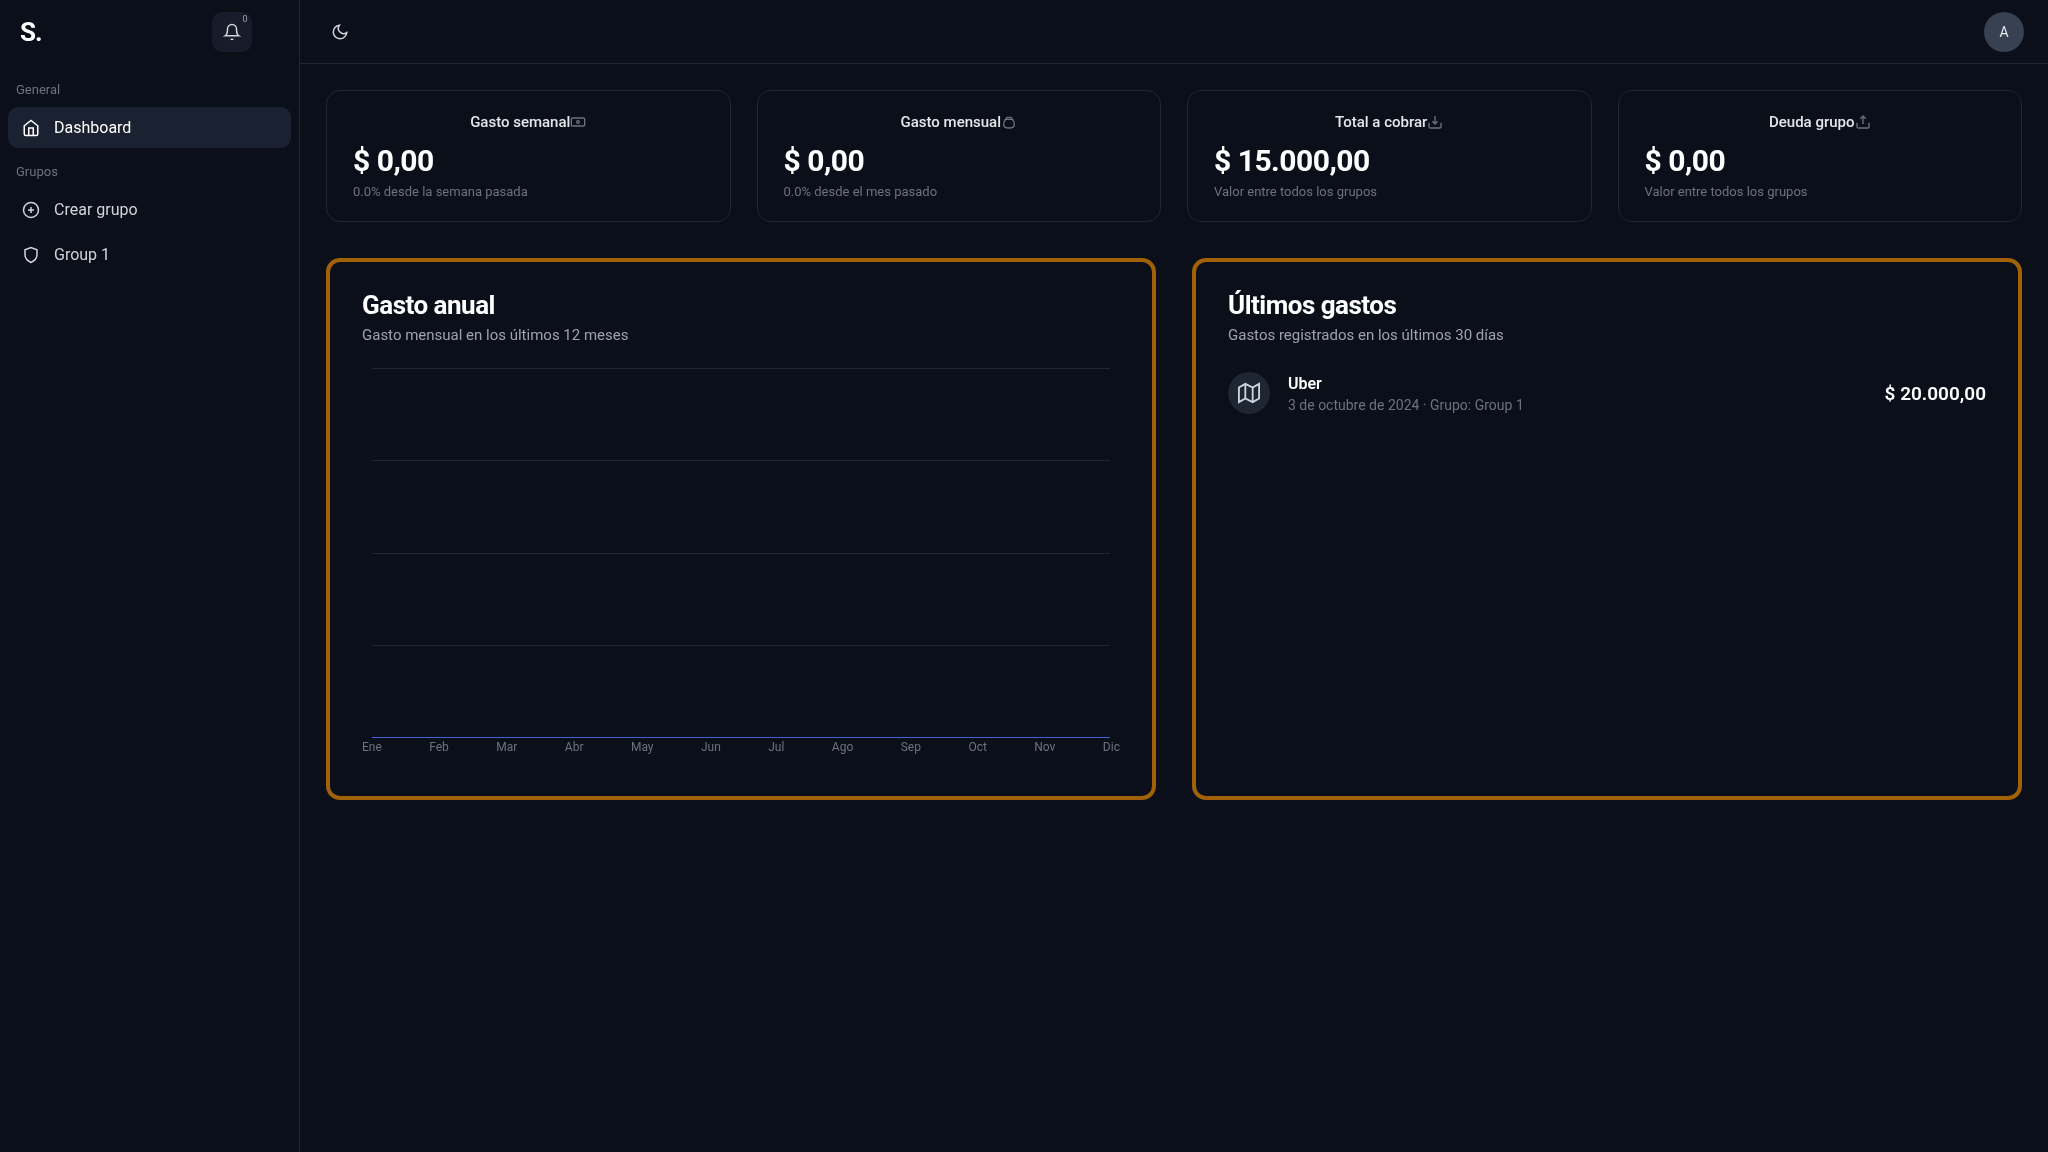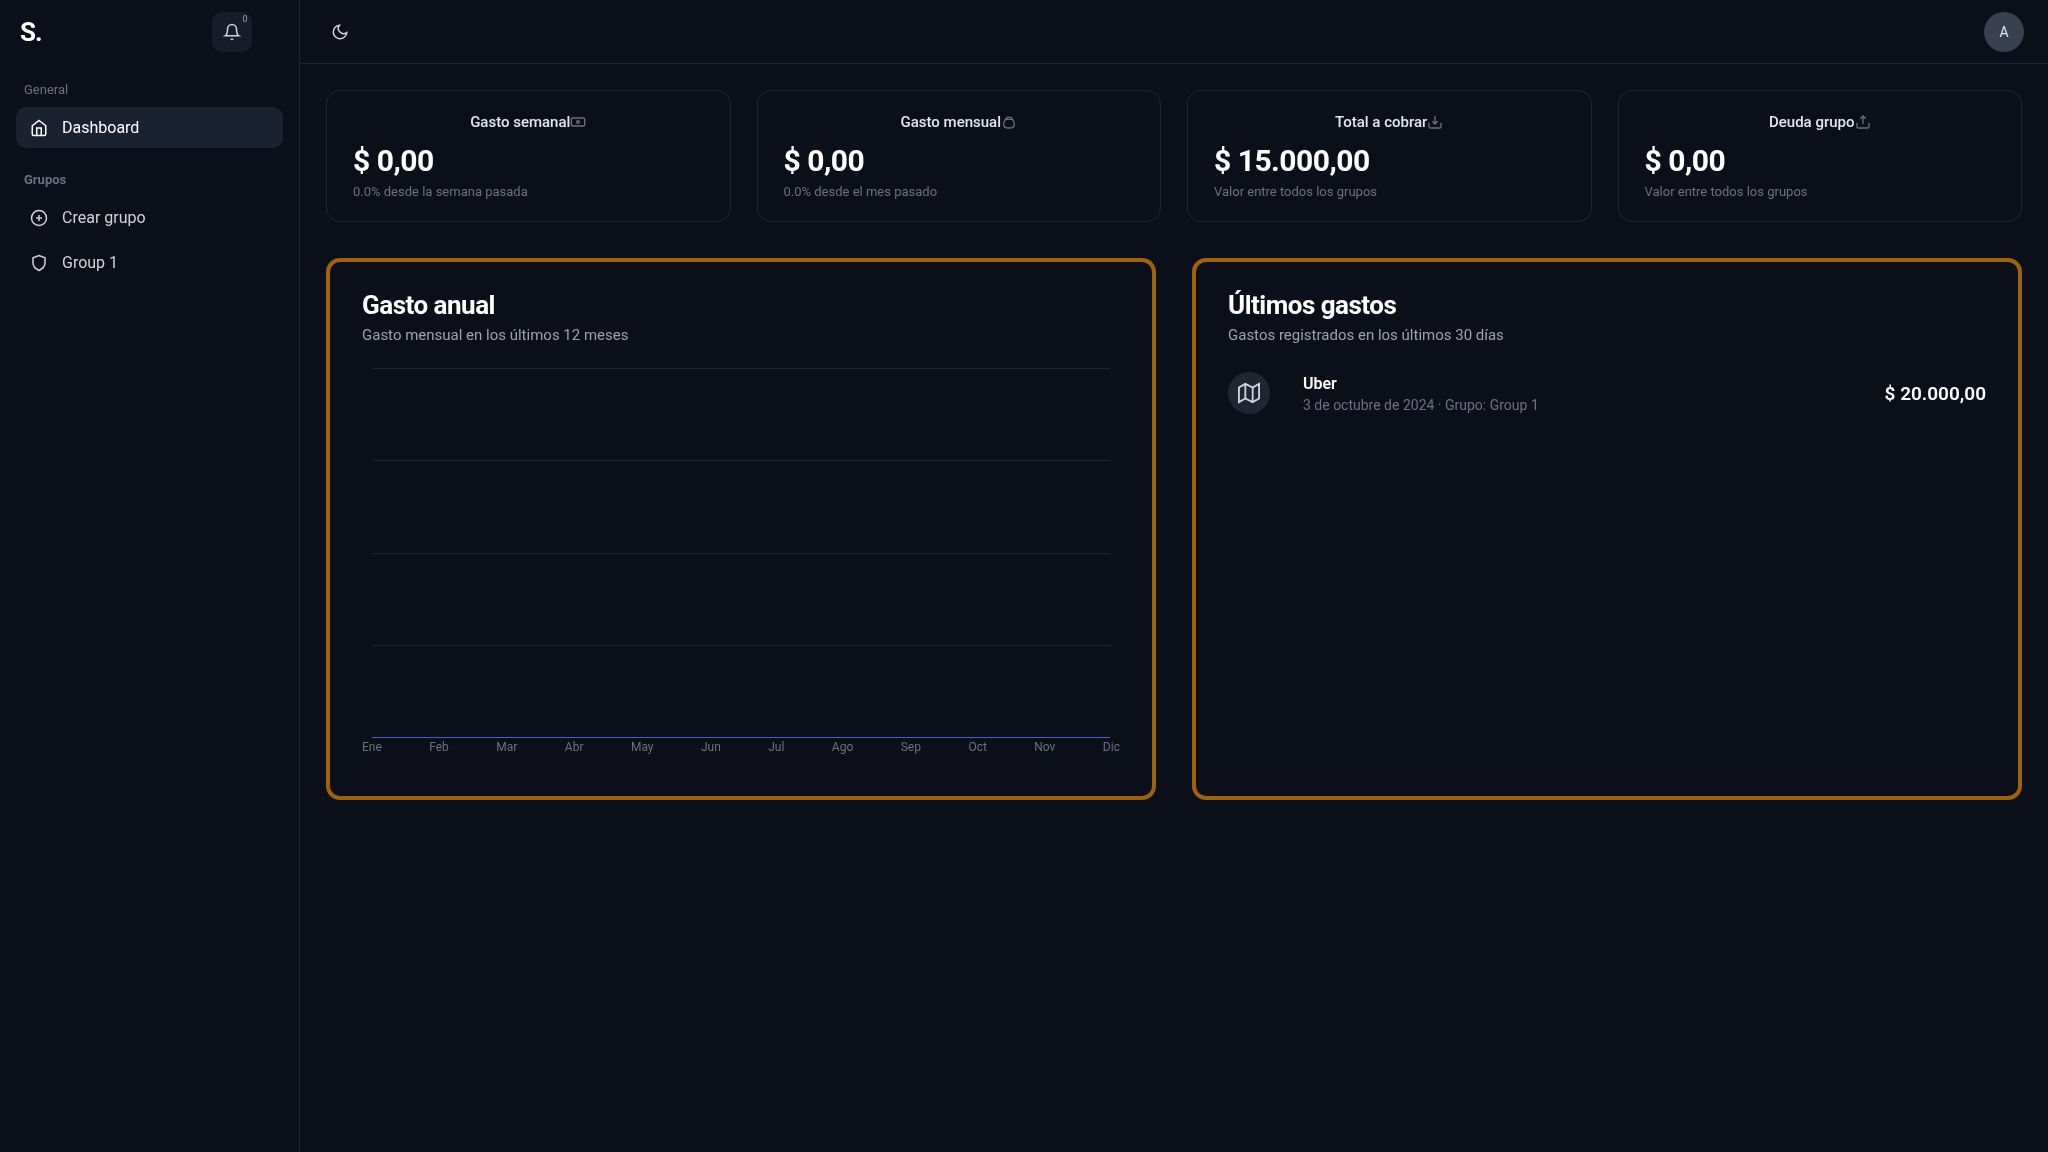--- a/index.html
+++ b/index.html
@@ -59,21 +59,21 @@
     
     .notification-badge {
       position: absolute;
       top: 2px;
       right: 4px;
       font-size: 9px;
       color: #9ca3af;
     }
     
     .sidebar-content {
-      padding: 18px 16px;
+      padding: 18px 8px;
     }
     
     .sidebar-section-title {
       font-size: 13px;
       color: #6b7280;
       margin-bottom: 10px;
       padding: 0 8px;
     }
     
     .sidebar-item {
@@ -87,22 +87,21 @@
       font-size: 16px;
       color: #d1d5db;
     }
     
     .sidebar-item.active {
       background-color: #1a2130;
       color: #fff;
     }
     
     .sidebar-section-title.second {
-      margin-top: 24px;
-      font-weight: bold;
+      margin-top: 16px;
     }
     
     .main {
       flex: 1;
       display: flex;
       flex-direction: column;
     }
     
     .top-header {
       height: 64px;
@@ -247,21 +246,21 @@
       bottom: 14px;
       display: flex;
       justify-content: space-between;
       font-size: 12px;
       color: #6b7280;
     }
     
     .expense-item {
       display: flex;
       align-items: center;
-      gap: 33px;
+      gap: 18px;
       padding: 4px 0;
     }
     
     .expense-icon {
       width: 42px;
       height: 42px;
       border-radius: 50%;
       background-color: #1f2633;
       display: flex;
       align-items: center;

